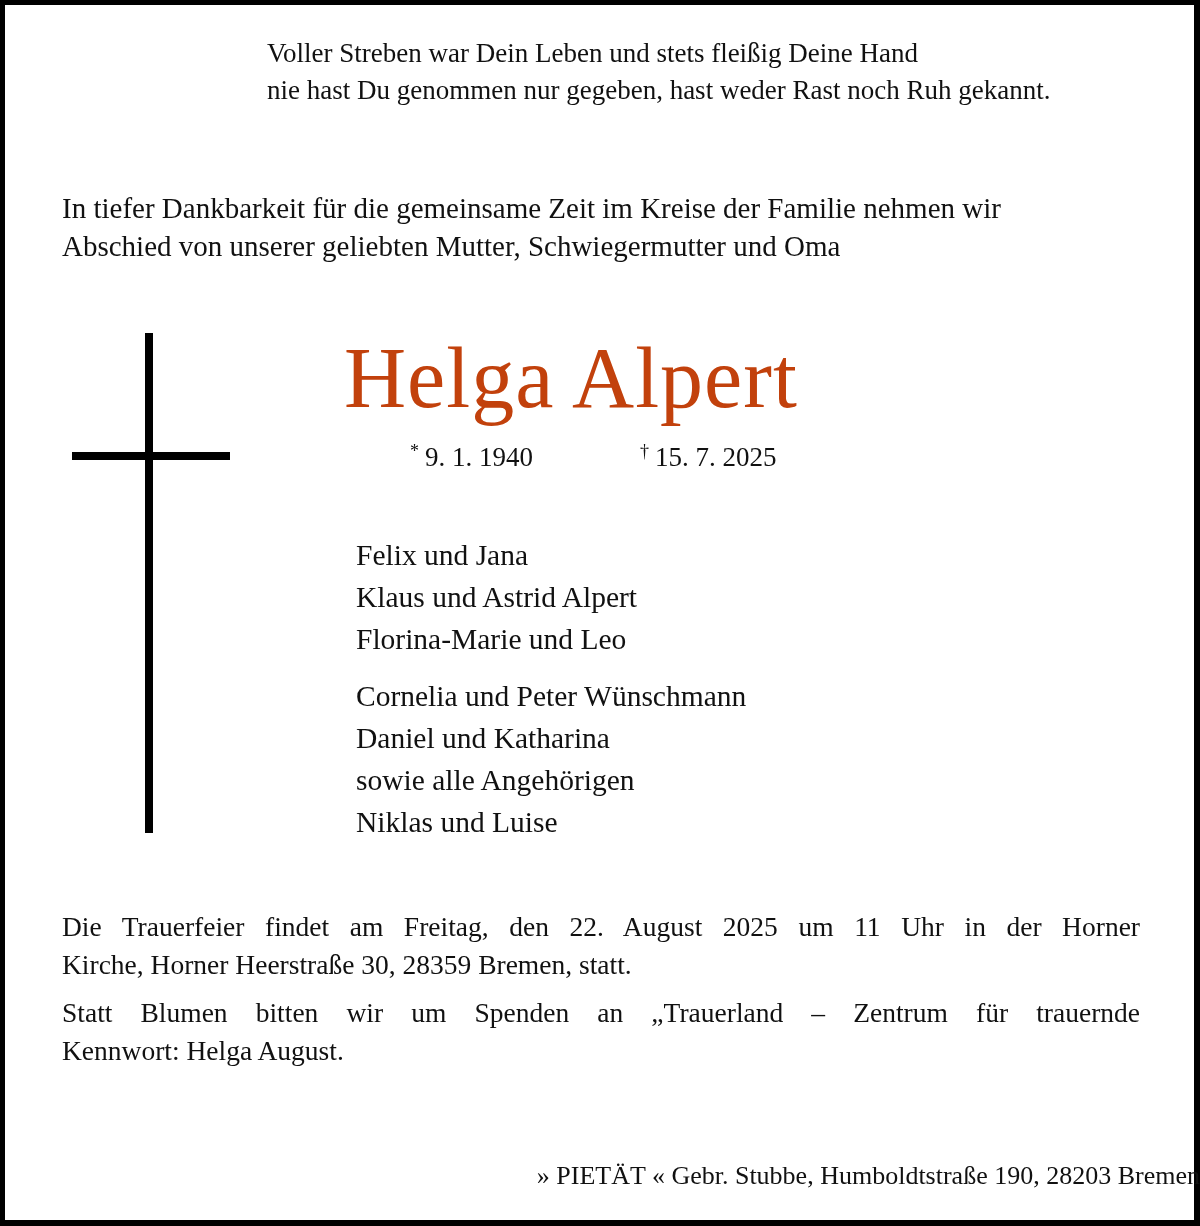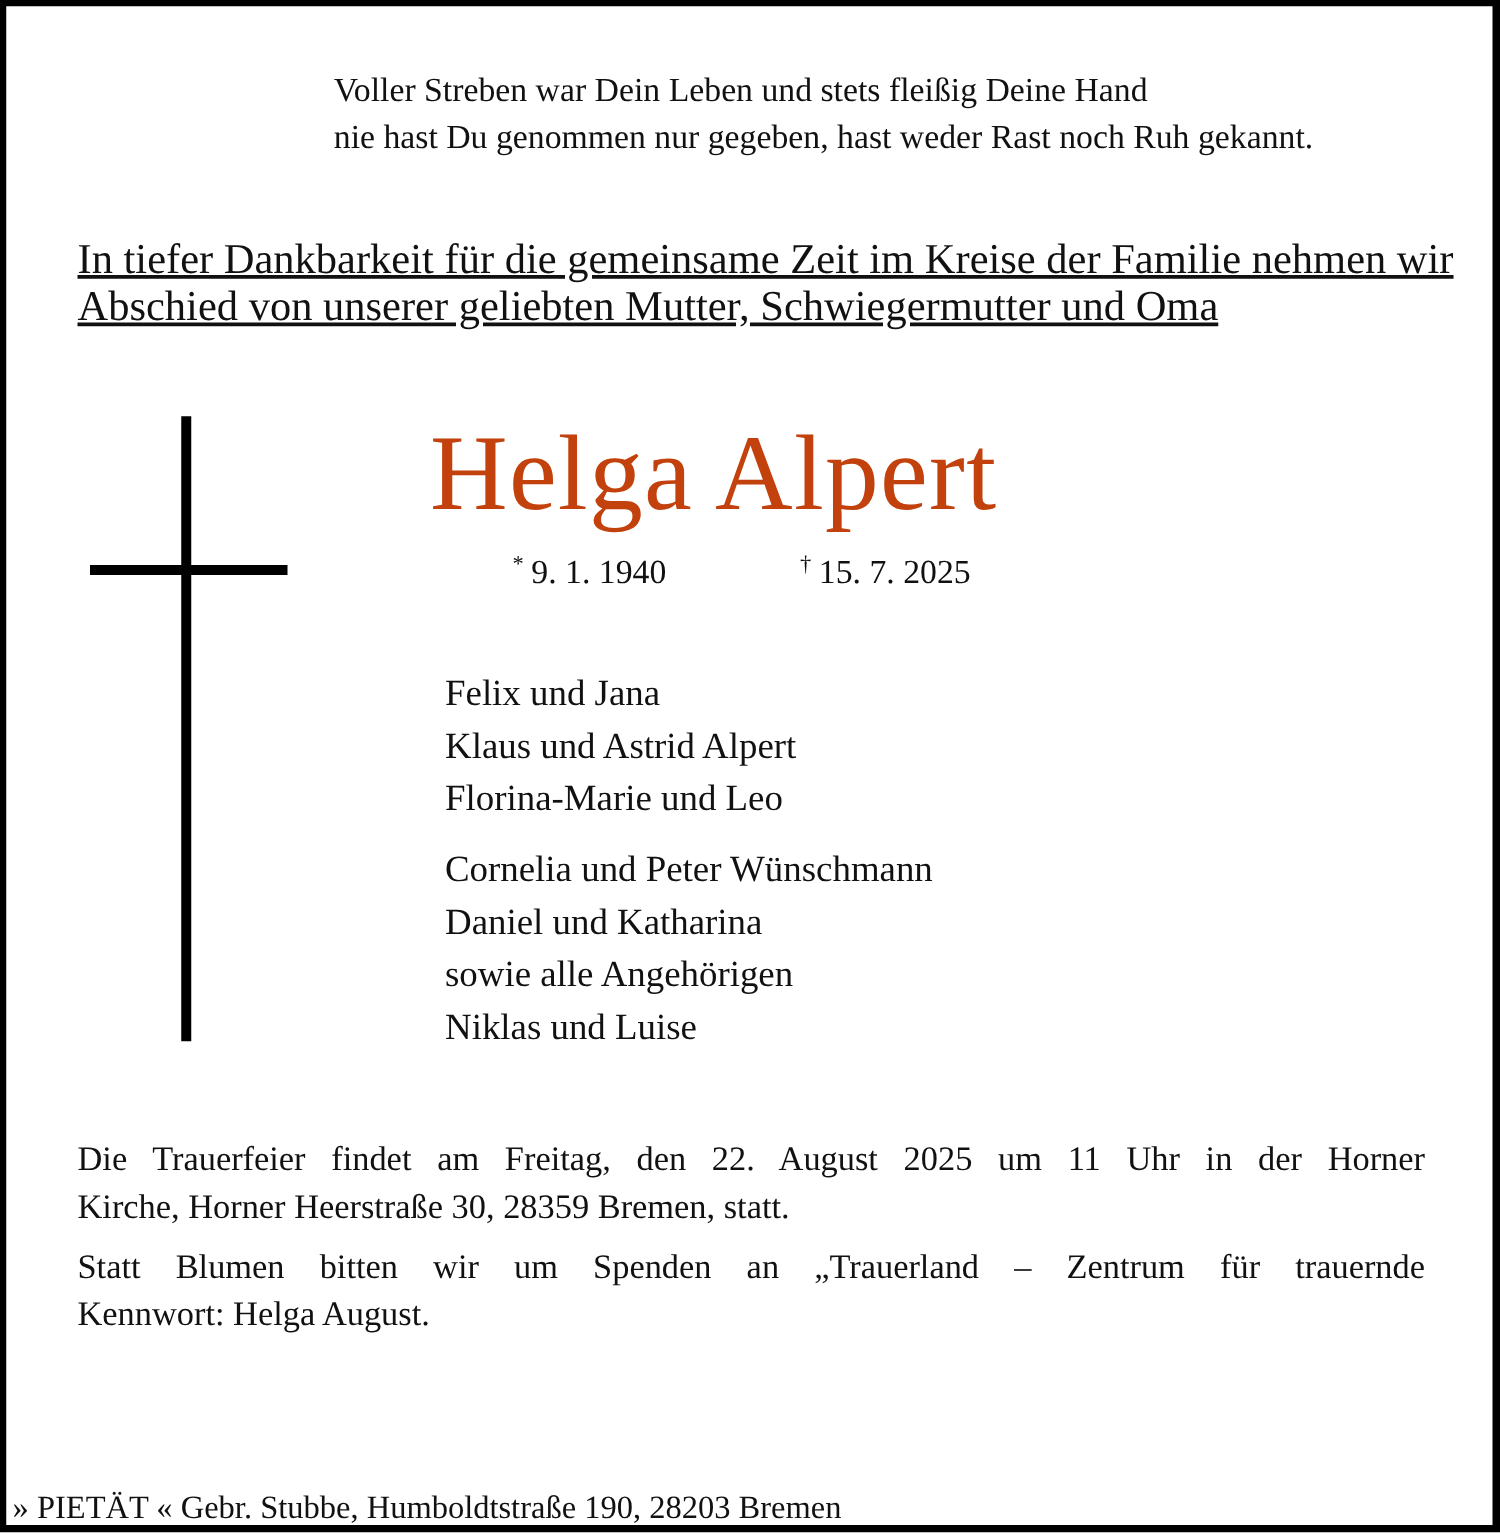--- a/index.html
+++ b/index.html
@@ -20,33 +20,32 @@
       left: 0; top: 0;
       width: 1200px; height: 1226px;
       box-sizing: border-box;
       border: 5px solid #000000;
       border-right-width: 6px;
       border-bottom-width: 6px;
     }
     .motto {
       position: absolute;
       left: 267px;
-      top: 54px;
+      top: 35px;
       font-size: 27px;
       line-height: 37px;
       white-space: nowrap;
     }
     .intro {
       position: absolute;
       left: 62px;
       top: 189px;
-      font-size: 34px;
+      font-size: 29px;
       line-height: 38px;
       white-space: nowrap;
-      text-decoration: underline;
     }
     .cross-v {
       position: absolute;
       left: 145px;
       top: 333px;
       width: 8px;
       height: 500px;
       background: #000000;
     }
     .cross-h {
@@ -107,22 +106,22 @@
     }
     .para .line.last {
       text-align-last: left;
     }
     .ceremony { top: 908px; }
     .donation { top: 994px; }
     .undertaker {
       position: absolute;
       left: 0;
       width: 1200px;
-      top: 1188px;
-      text-align: left;
+      top: 1158px;
+      text-align: right;
       font-size: 26px;
       line-height: 36px;
       white-space: nowrap;
       padding-left: 10px;
       box-sizing: border-box;
     }
   </style>
 </head>
 <body>
 

